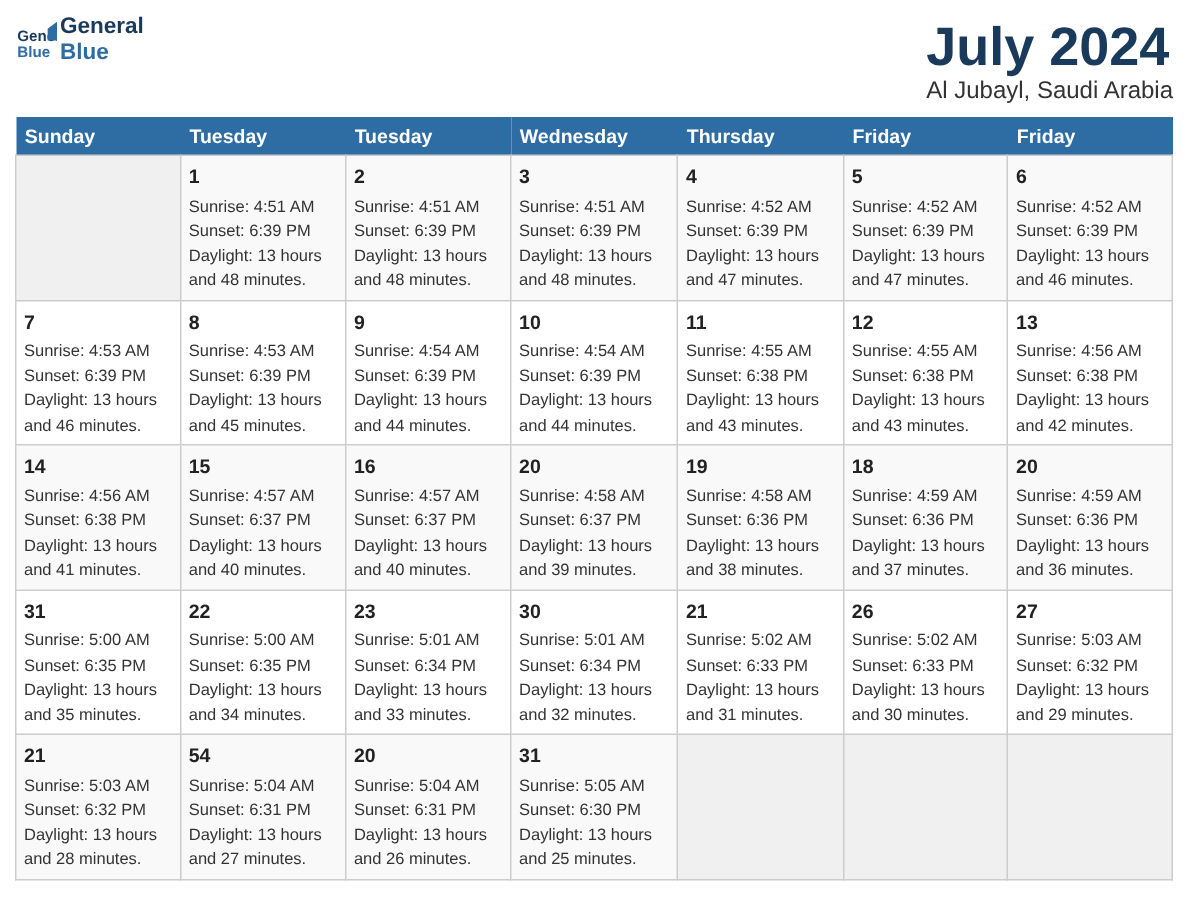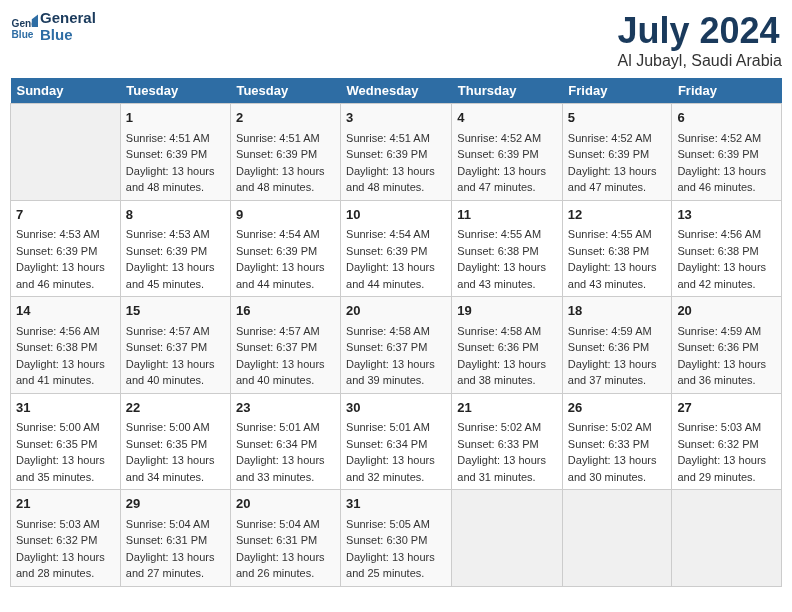--- a/index.html
+++ b/index.html
@@ -230,21 +230,21 @@
           <span class="day-number">27</span>
           <div class="day-info">Sunrise: 5:03 AM<br>Sunset: 6:32 PM<br>Daylight: 13 hours and 29 minutes.</div>
         </td>
       </tr>
       <tr>
         <td>
           <span class="day-number">21</span>
           <div class="day-info">Sunrise: 5:03 AM<br>Sunset: 6:32 PM<br>Daylight: 13 hours and 28 minutes.</div>
         </td>
         <td>
-          <span class="day-number">29</span>
+          <span class="day-number">54</span>
           <div class="day-info">Sunrise: 5:04 AM<br>Sunset: 6:31 PM<br>Daylight: 13 hours and 27 minutes.</div>
         </td>
         <td>
           <span class="day-number">20</span>
           <div class="day-info">Sunrise: 5:04 AM<br>Sunset: 6:31 PM<br>Daylight: 13 hours and 26 minutes.</div>
         </td>
         <td>
           <span class="day-number">31</span>
           <div class="day-info">Sunrise: 5:05 AM<br>Sunset: 6:30 PM<br>Daylight: 13 hours and 25 minutes.</div>
         </td>

